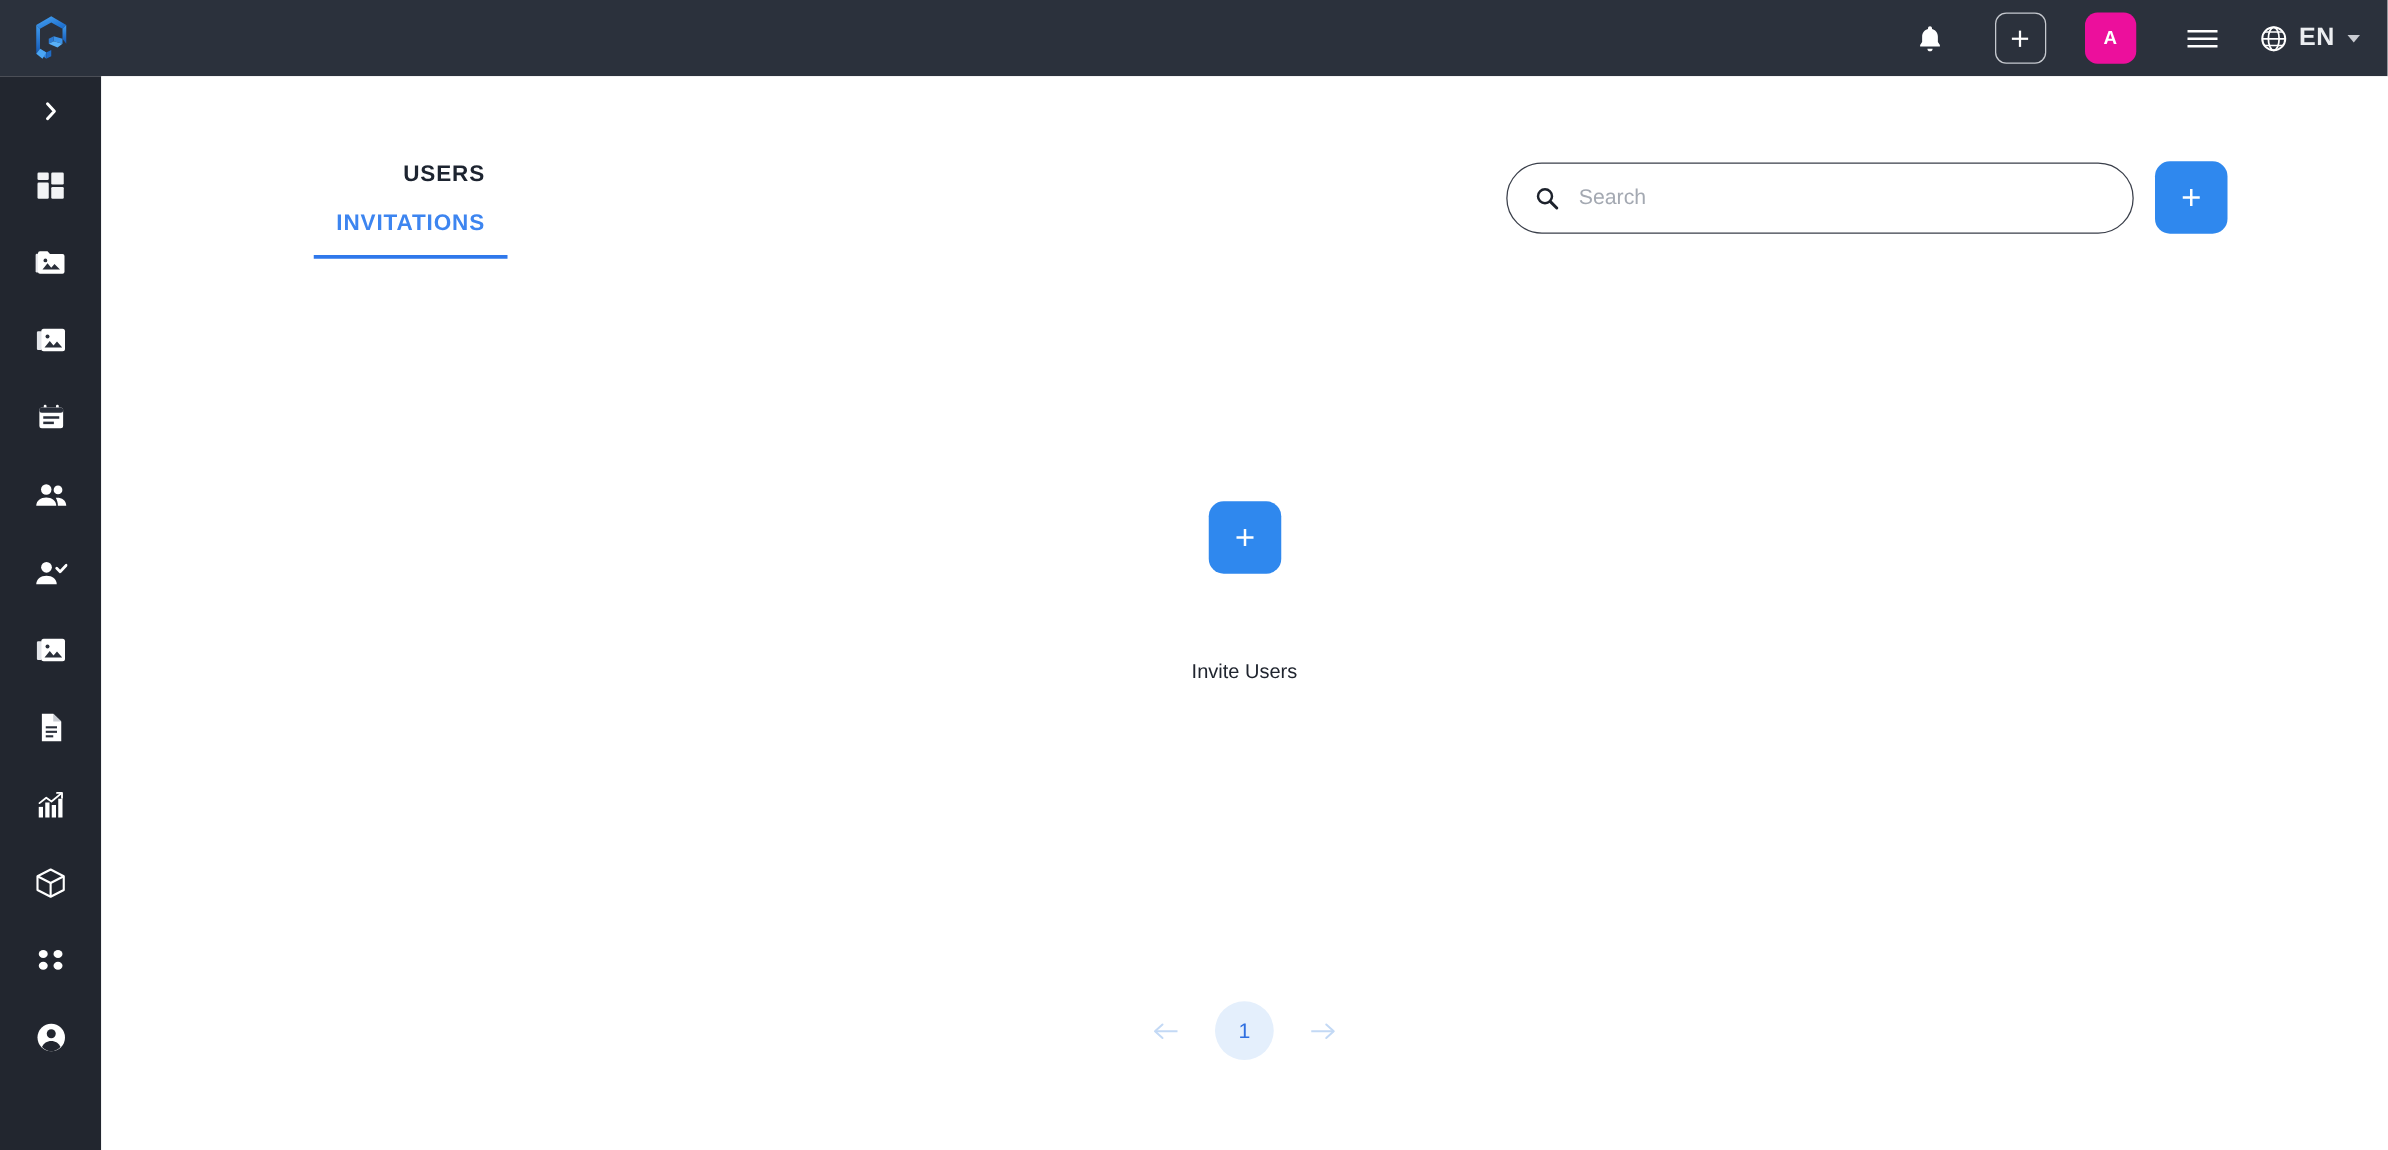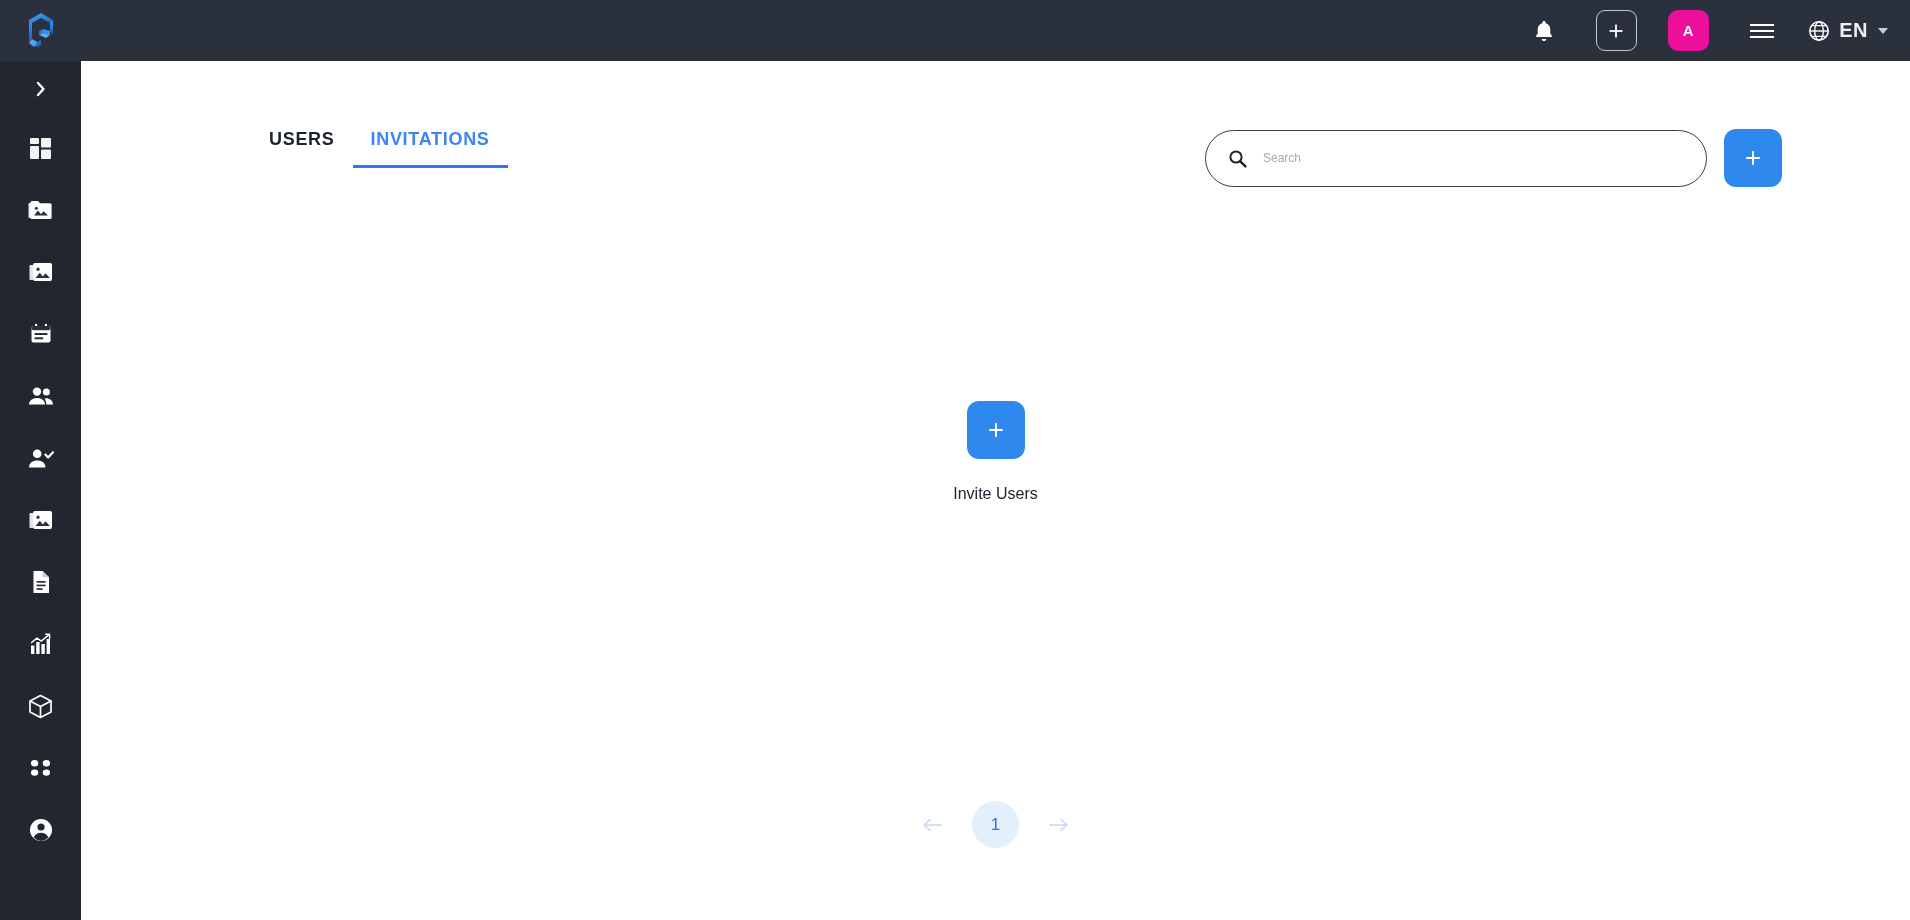--- a/index.html
+++ b/index.html
@@ -75,21 +75,21 @@
     position: absolute; top: 61px; left: 81px;
     width: 1829px; height: 859px;
     background: #ffffff;
   }
   .content-head {
     position: relative;
     height: 120px;
   }
   .tabs {
     position: absolute; left: 170px; top: 68px;
-    display: flex; align-items: flex-end; gap: 0px;
+    display: flex; align-items: flex-end; gap: 0px; flex-direction: column;
   }
   .tab {
     font-size: 18px; font-weight: 700; letter-spacing: .7px;
     padding: 0 18px 15px 18px;
     cursor: pointer; border-bottom: 3px solid transparent;
   }
   .tab.inactive { color: #1d2430; }
   .tab.active { color: #3d85f0; border-bottom-color: #2f78eb; text-align: right; }
 
   .search-row {
@@ -98,36 +98,36 @@
   }
   .search-box {
     width: 502px; height: 57px;
     border: 1px solid #3a3f4a; border-radius: 29px;
     display: flex; align-items: center; padding: 0 22px;
     background: #fff;
   }
   .search-input {
     border: none; outline: none; background: transparent;
     font-family: "Liberation Sans", sans-serif;
-    font-size: 12px; color: #7f1d1d; margin-left: 16px;
+    font-size: 17px; color: #7f1d1d; margin-left: 16px;
     width: 420px;
   }
   .search-input::placeholder { color: #a4a9b2; }
   .add-btn {
     width: 58px; height: 58px; border-radius: 12px;
     background: #2f88ee; border: none; cursor: pointer;
     display: flex; align-items: center; justify-content: center;
   }
 
   
   .invite-area {
     position: absolute; top: 340px; left: 0; width: 1829px;
     display: flex; flex-direction: column; align-items: center;
   }
-  .invite-card { display: flex; flex-direction: column; align-items: center; cursor: pointer; }
+  .invite-card { display: flex; flex-direction: column; align-items: center; cursor: pointer; gap: 44px; }
   .invite-tile {
     width: 58px; height: 58px; border-radius: 12px;
     background: #2f88ee;
     display: flex; align-items: center; justify-content: center;
   }
   .invite-label {
     margin-top: 26px; font-size: 16px; color: #20252f;
   }
 
   

